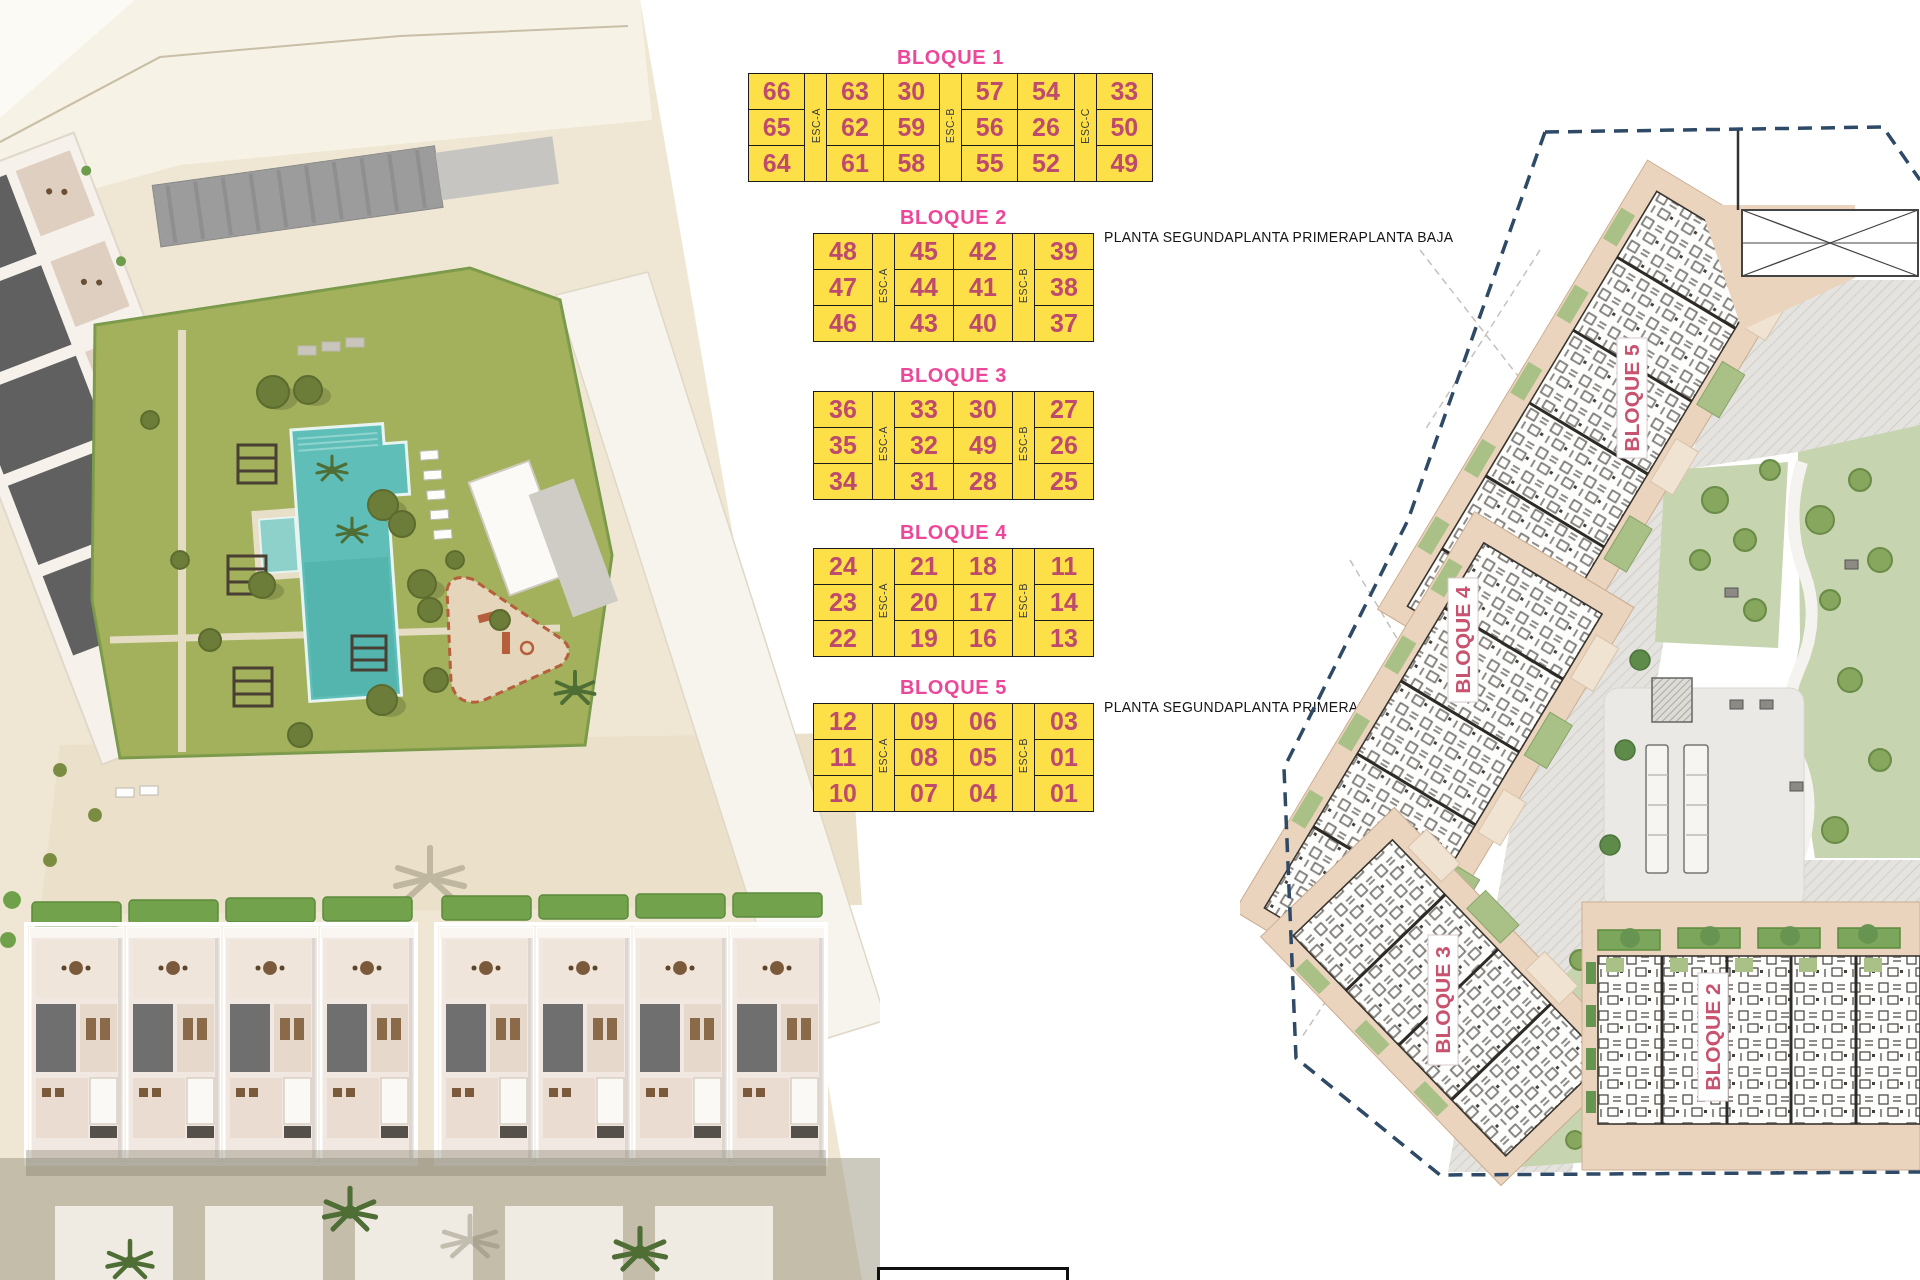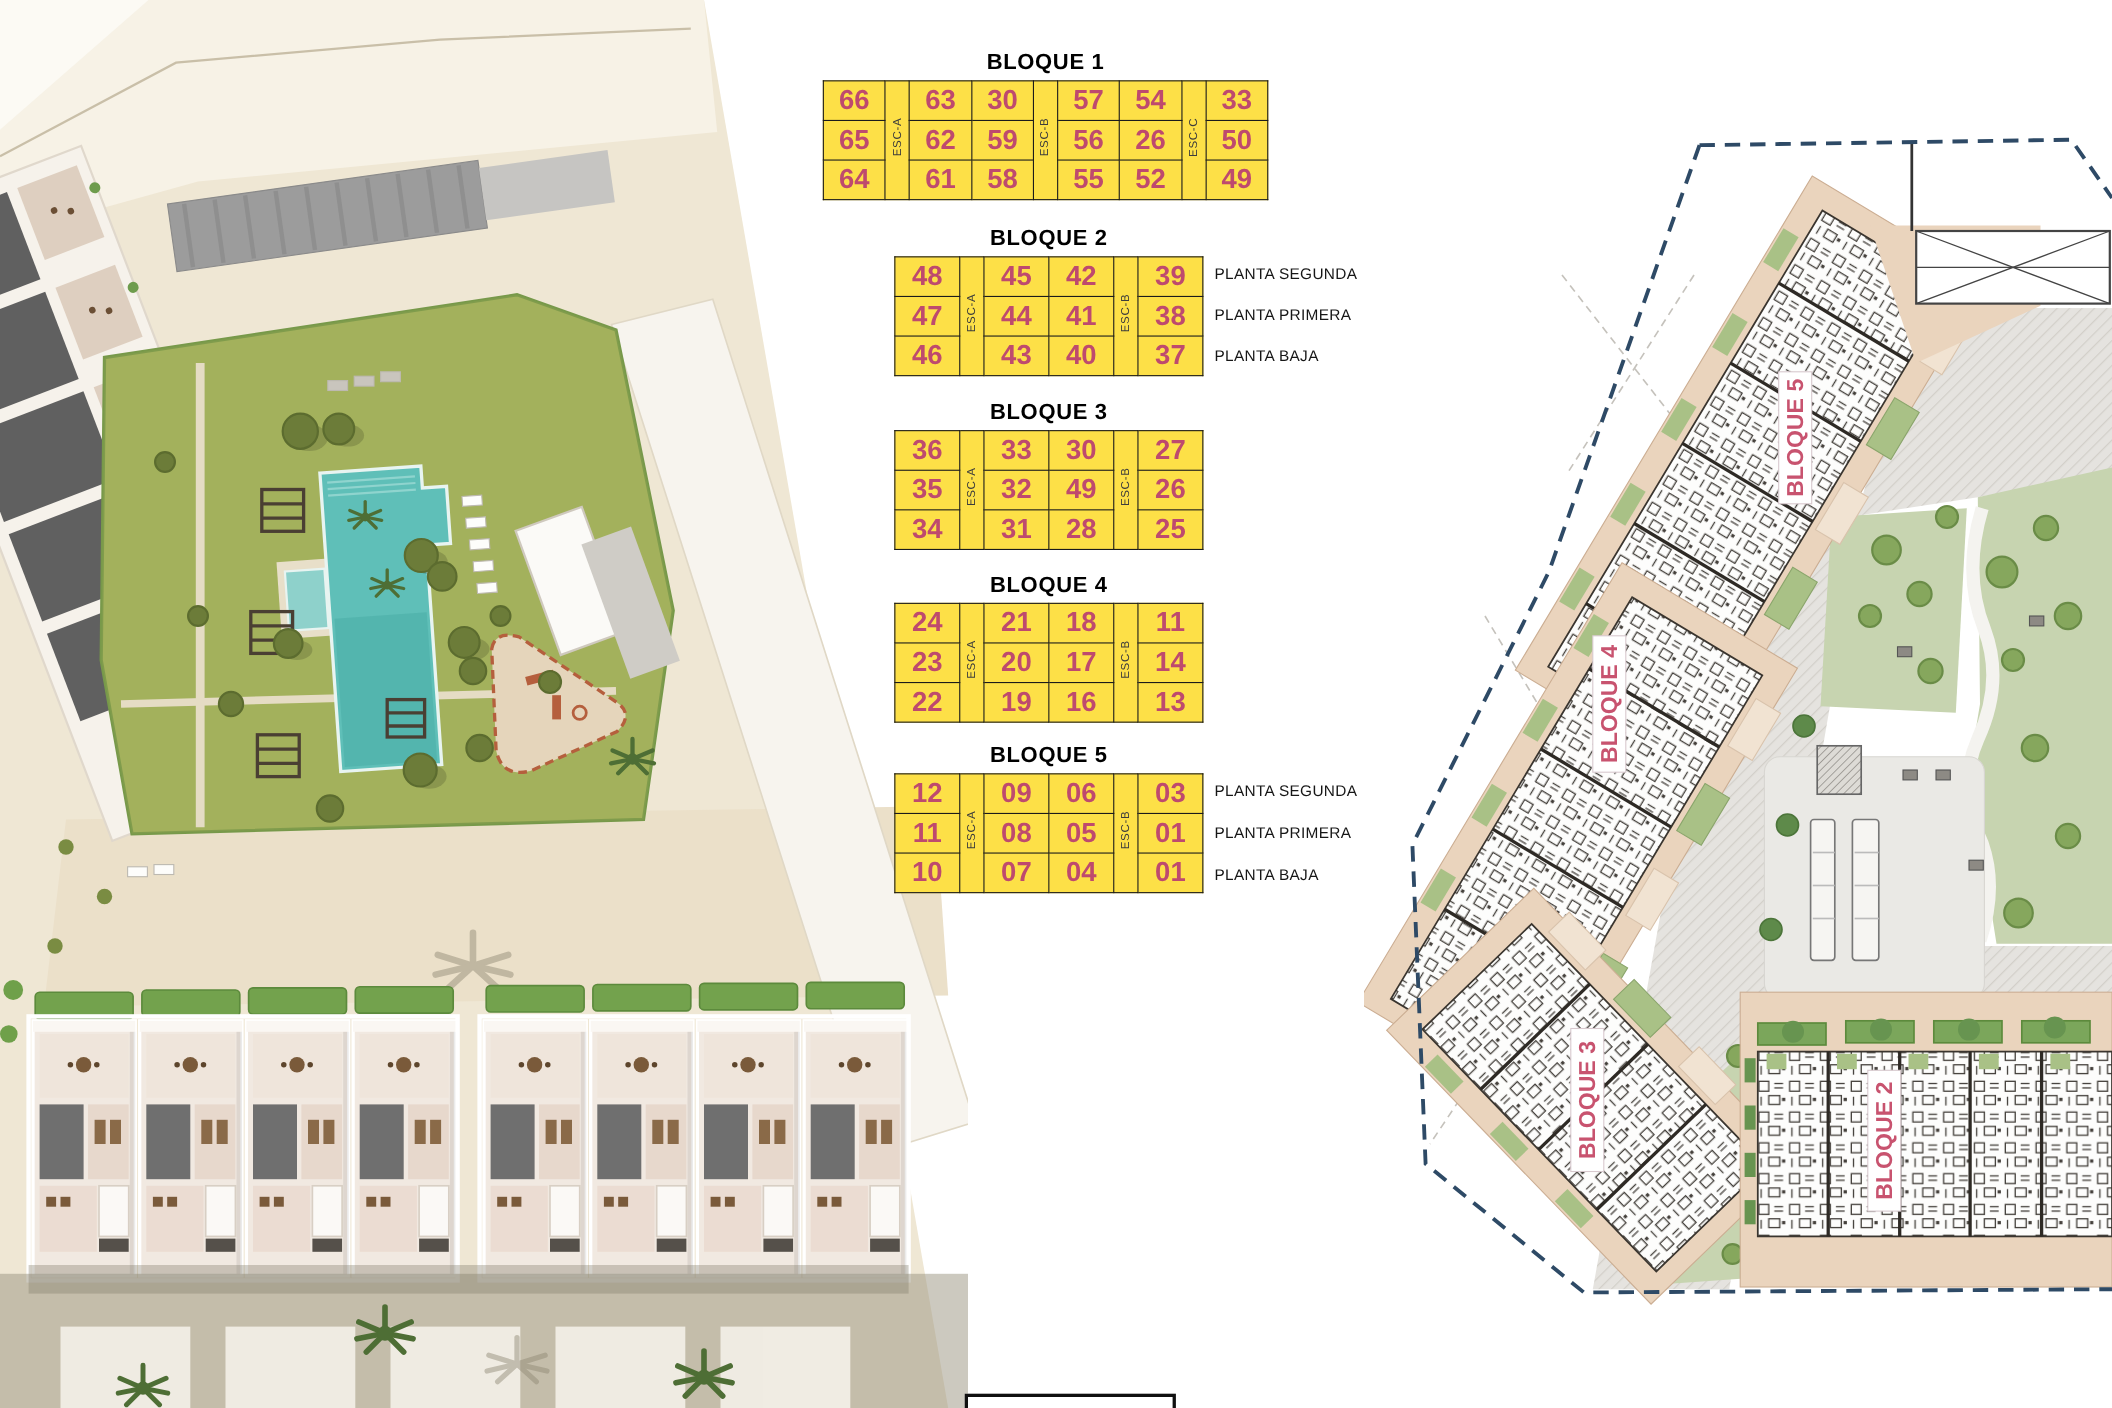--- a/index.html
+++ b/index.html
@@ -3,29 +3,29 @@
 <meta charset="utf-8">
 <style>
   html,body{margin:0;padding:0;background:#ffffff;}
   .page{position:relative;width:1920px;height:1280px;background:#fff;overflow:hidden;
         font-family:"Liberation Sans",sans-serif;}
   svg{position:absolute;top:0;}
   .render-svg{left:0;}
   .plan-svg{left:1240px;}
   
   .block{position:absolute;}
-  .btitle{text-align:center;font-weight:bold;font-size:20px;letter-spacing:.6px;color:#000000;
+  .btitle{text-align:center;font-weight:bold;font-size:20px;letter-spacing:.6px;color:#ec4899;
           margin-bottom:4px;}
   .block table{border-collapse:collapse;width:100%;table-layout:fixed;background:#fde047;}
   .block td{border:1.7px solid #1b1b1b;text-align:center;padding:0;}
   td.unit{font-weight:bold;font-size:25px;color:var(--pink,#be4a6e);height:35px;}
   td.esc{width:21px;vertical-align:middle;}
   td.esc span{display:inline-block;writing-mode:vertical-rl;transform:rotate(180deg);
               font-size:10.5px;color:#3c3c3c;letter-spacing:.6px;line-height:1;}
-  .plantas{position:absolute;display:flex;flex-direction:column;justify-content:space-around;}
+  .plantas{position:absolute;display:flex;flex-direction:row;justify-content:space-around;}
   .planta{font-size:14px;color:#161616;letter-spacing:.3px;line-height:1;white-space:nowrap;}
   .legend-box{position:absolute;left:877px;top:1267px;width:186px;height:40px;
               border:3px solid #101010;background:#fff;}
 </style>
 </head>
 <body>
 
 <div class="page">
 
   <svg class="render-svg" width="880" height="1280" viewBox="0 0 880 1280">

